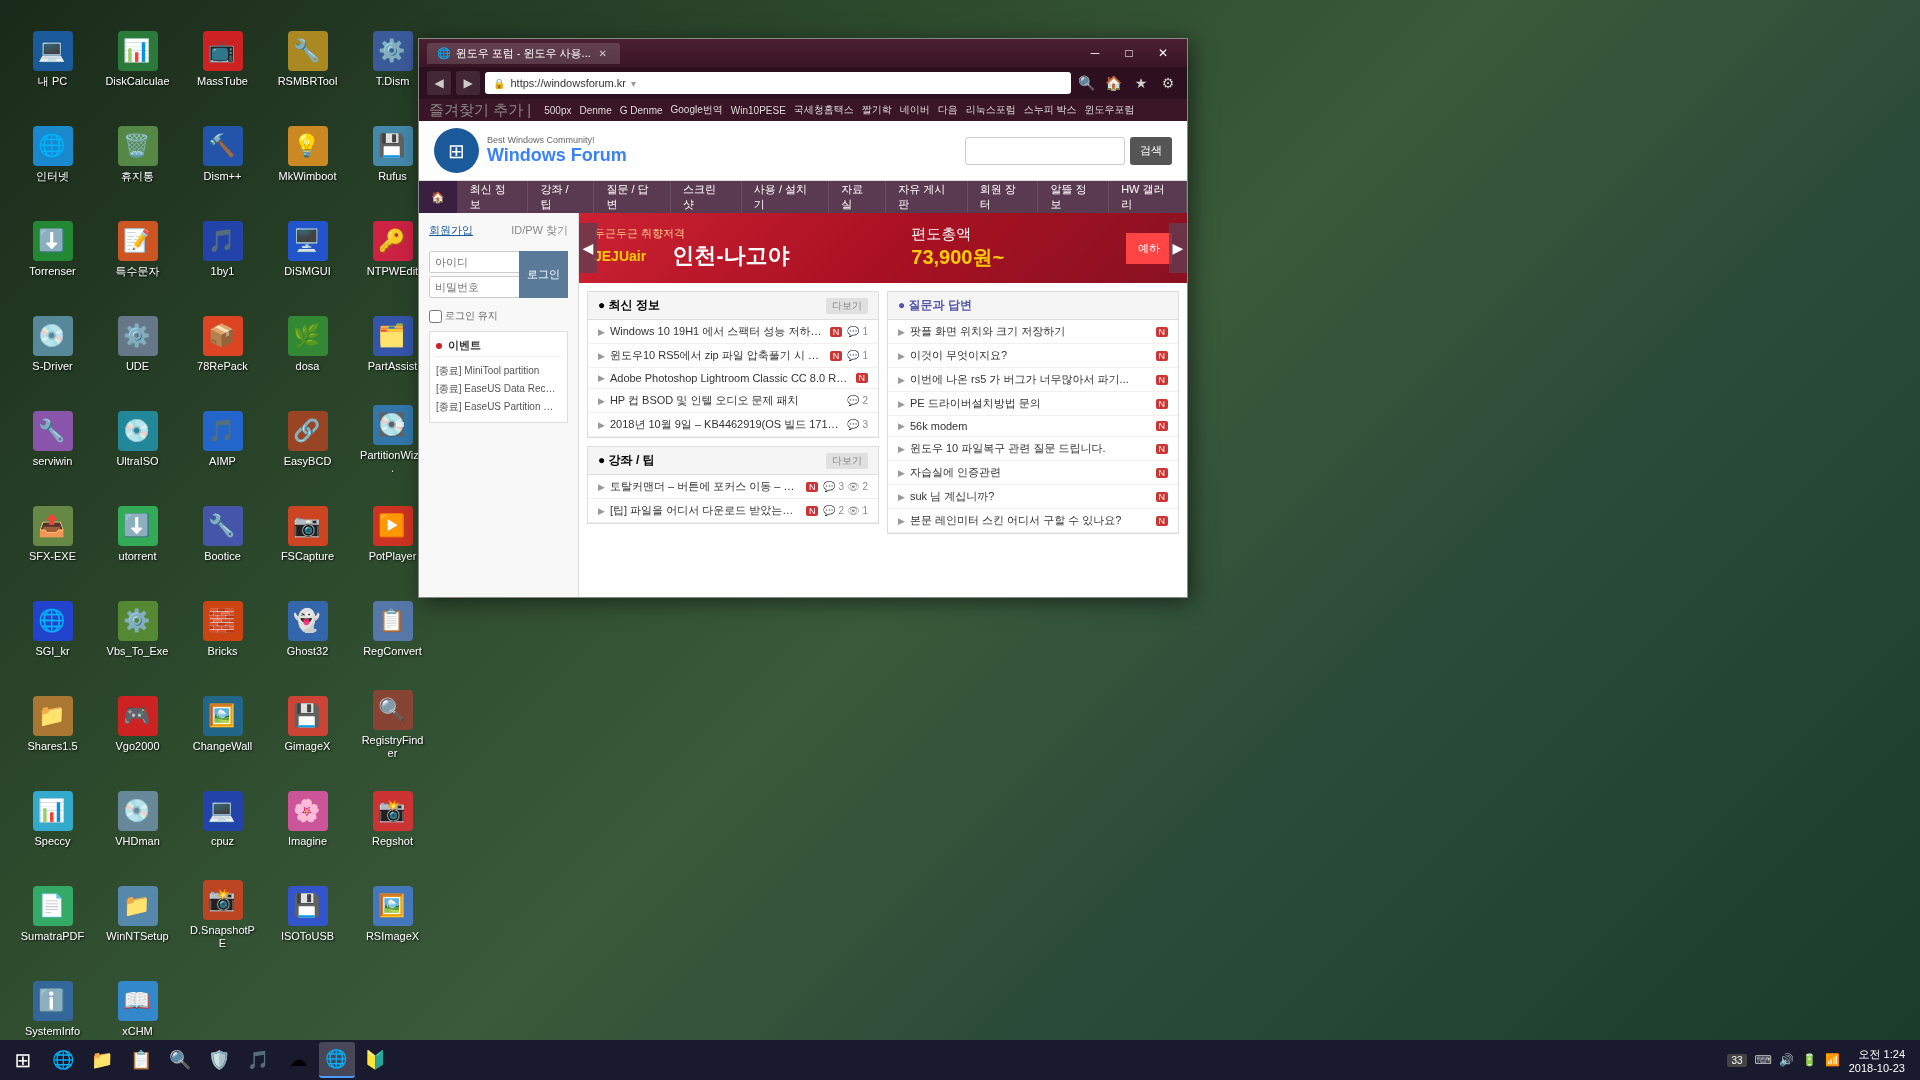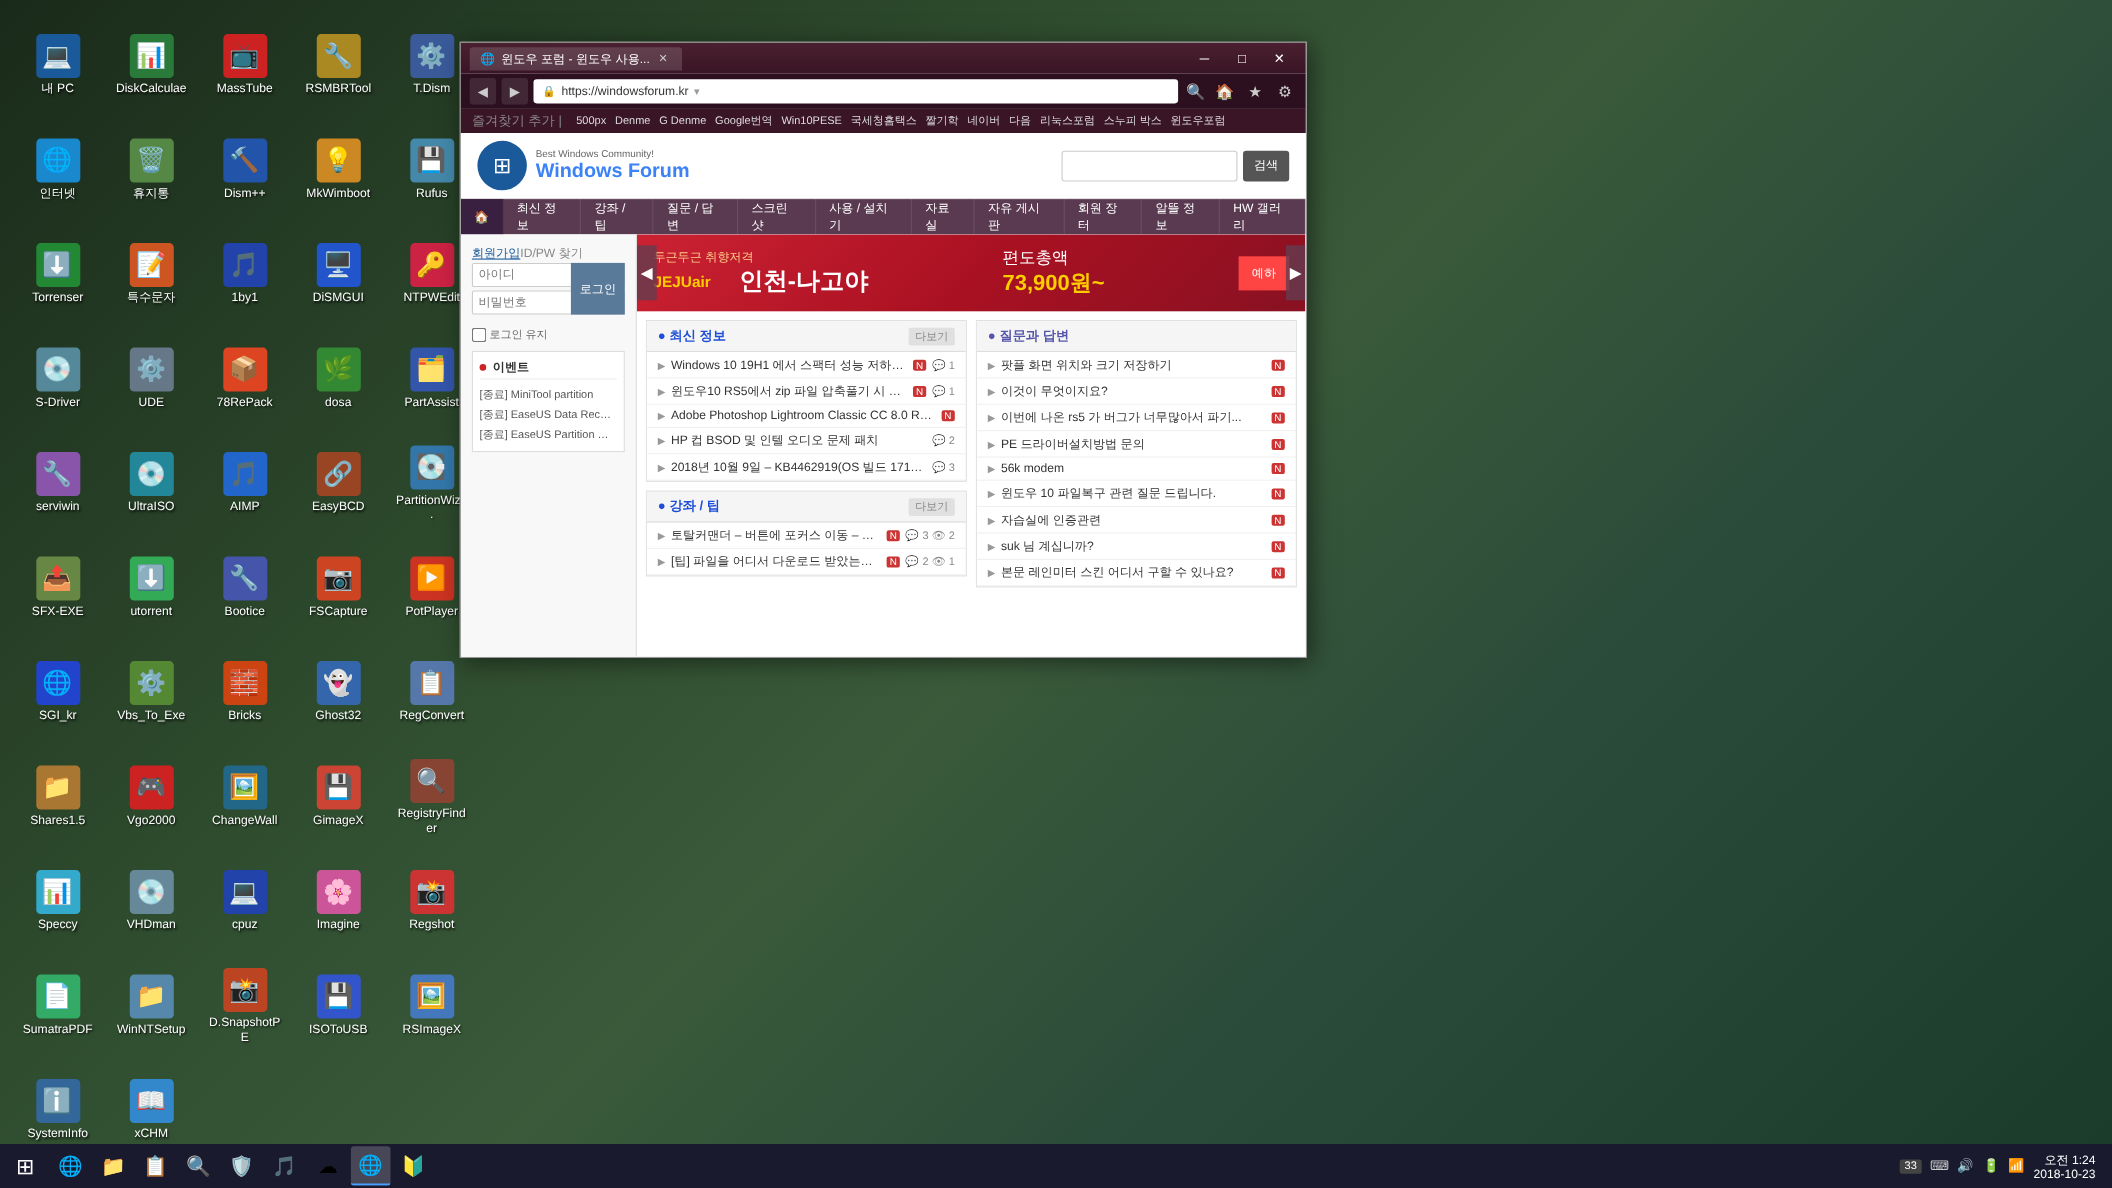--- a/index.html
+++ b/index.html
@@ -363,23 +363,23 @@
       background: #f8f8f8;
       border-right: 1px solid #ddd;
       padding: 10px;
       font-size: 11px;
       flex-shrink: 0;
     }
 
     .sidebar-login-title {
       color: #555;
       font-size: 11px;
-      margin-bottom: 1px;
-      display: flex;
-      justify-content: flex-start;
+      margin-bottom: 13px;
+      display: flex;
+      justify-content: space-between;
     }
 
     .sidebar-input {
       width: 100%;
       height: 22px;
       border: 1px solid #ccc;
       border-radius: 2px;
       margin-bottom: 3px;
       padding: 0 5px;
       font-size: 11px;
@@ -505,21 +505,21 @@
       align-items: center;
       justify-content: space-between;
     }
 
     .section-title {
       font-size: 12px;
       font-weight: bold;
       color: #333;
     }
 
-    .section-title.blue { color: #1d4ed8; }
+    .section-title.blue { color: #000000; }
     .section-title.question { color: #5555aa; }
 
     .more-btn {
       font-size: 10px;
       color: #888;
       cursor: pointer;
       background: #e0e0e0;
       padding: 1px 6px;
       border-radius: 2px;
     }
@@ -611,21 +611,21 @@
 
     .scroll-left { left: 0; }
     .scroll-right { right: 0; }
 
     .forum-banner-wrapper {
       position: relative;
     }
 
     
     .favorites-add {
-      font-size: 12px;
+      font-size: 15px;
       color: #888;
       cursor: pointer;
       padding: 2px 5px;
     }
 
     .forum-notice-bar {
       font-size: 10px;
       color: #5a3a9a;
       padding: 2px 10px;
       background: #f8f8ff;

